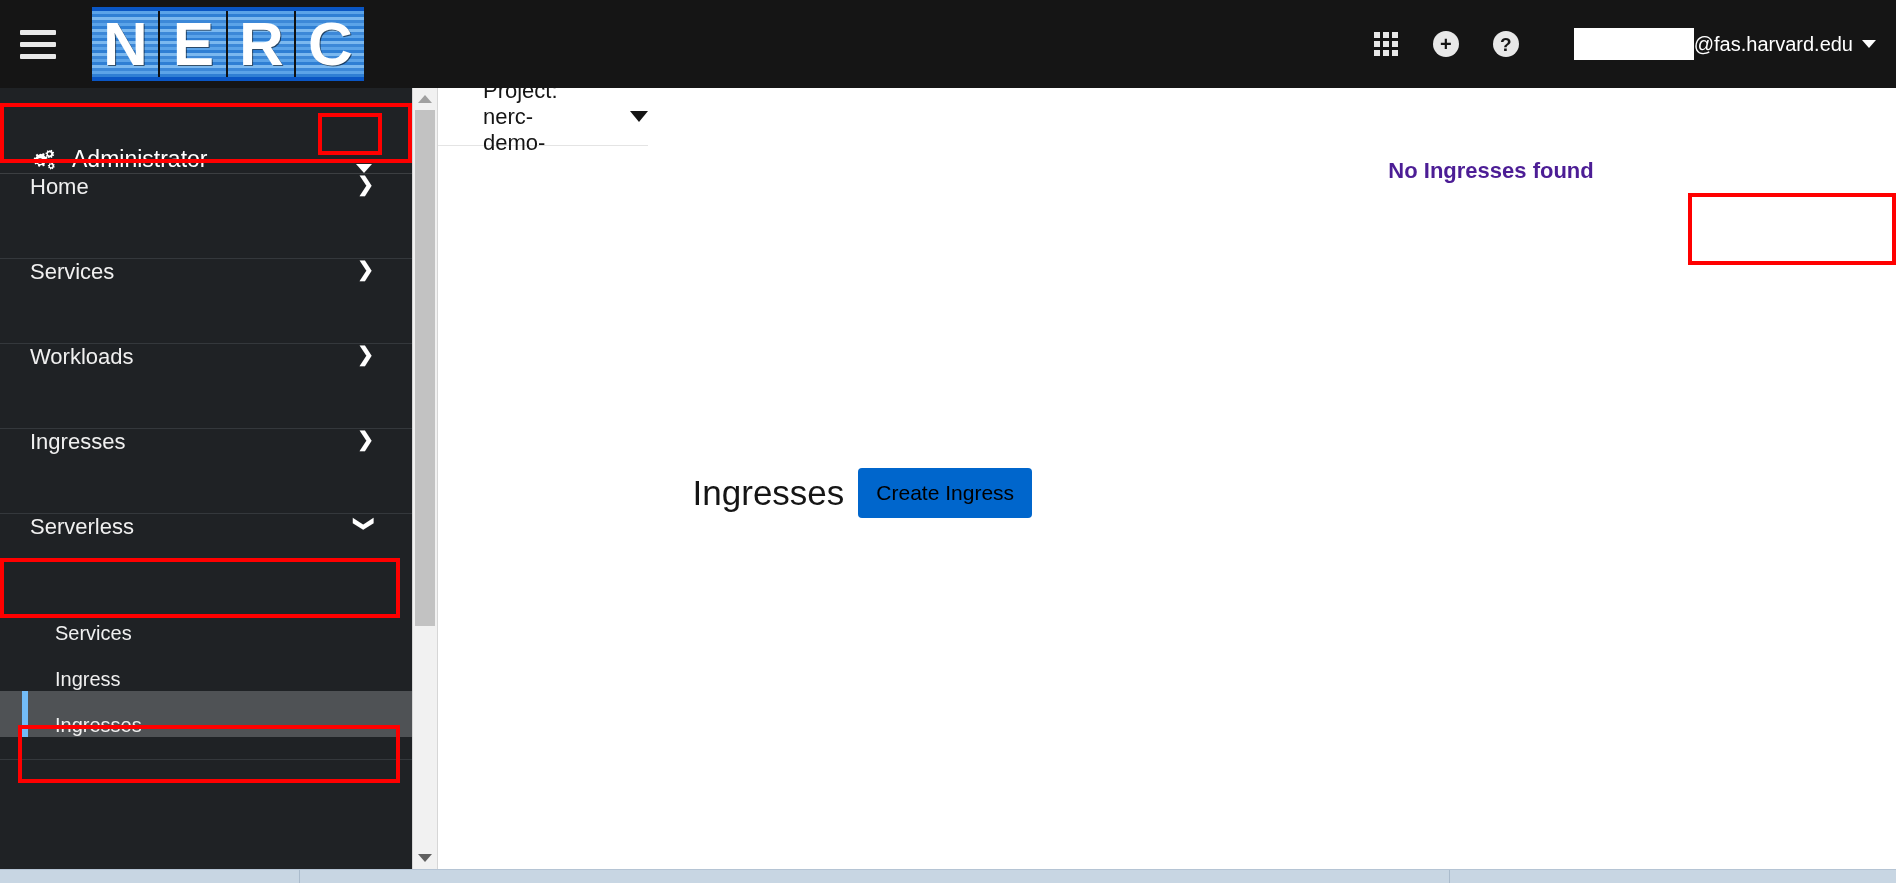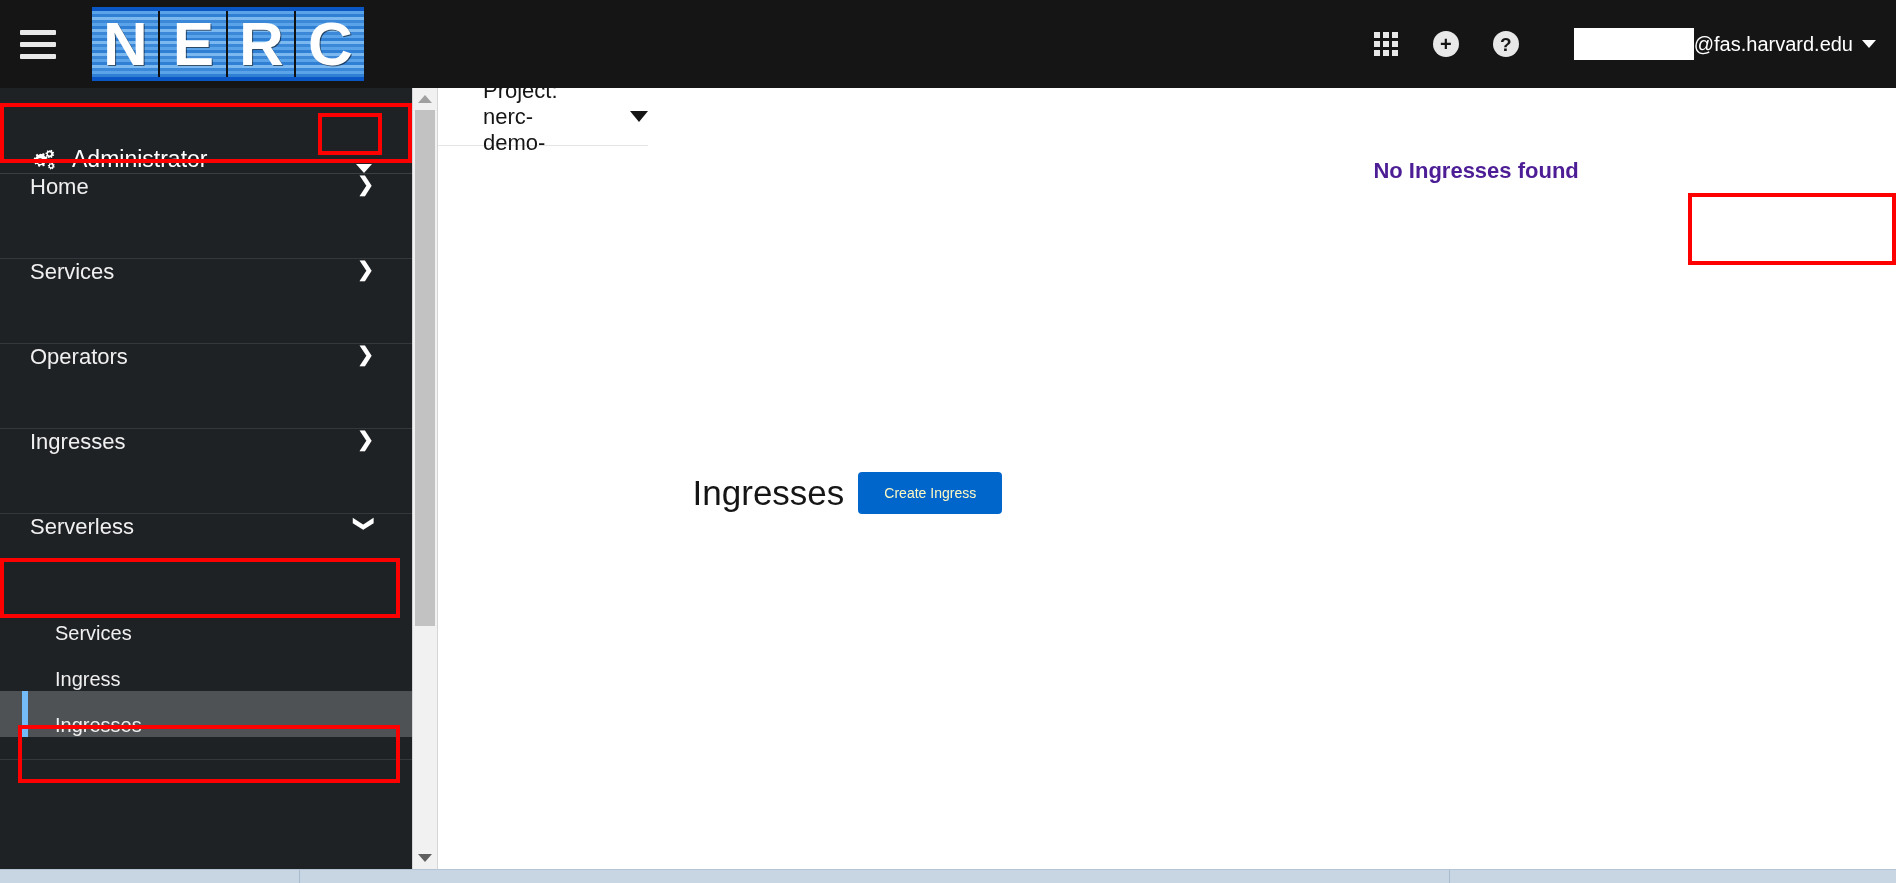--- a/index.html
+++ b/index.html
@@ -347,26 +347,26 @@
     color: #151515;
     line-height: 1.2;
   }
   .create-wrap {
     margin-left: auto;
     position: relative;
     padding: 10px 14px;
   }
   .btn-primary {
     background: #0066cc;
-    color: #fef9c3;
+    color: #000000;
     border: none;
     border-radius: 4px;
-    font-size: 14px;
+    font-size: 21px;
     font-family: "Liberation Sans", sans-serif;
-    padding: 13px 26px;
+    padding: 13px 18px;
     cursor: pointer;
     white-space: nowrap;
   }
 
   .empty-state {
     flex: 1 1 auto;
     display: flex;
     justify-content: center;
     padding-top: 70px;
   }
@@ -474,21 +474,21 @@
       <div class="nav-list">
         <div class="nav-item">
           <span>Home</span>
           <span class="chev">❯</span>
         </div>
         <div class="nav-item">
           <span>Services</span>
           <span class="chev">❯</span>
         </div>
         <div class="nav-item">
-          <span>Operators</span>
+          <span>Workloads</span>
           <span class="chev">❯</span>
         </div>
         <div class="nav-item">
           <span>Ingresses</span>
           <span class="chev">❯</span>
         </div>
 
         <div class="nav-item expanded">
           <span>Serverless</span>
           <span class="chev" style="display: inline-block; transform: rotate(90deg);">❯</span>

